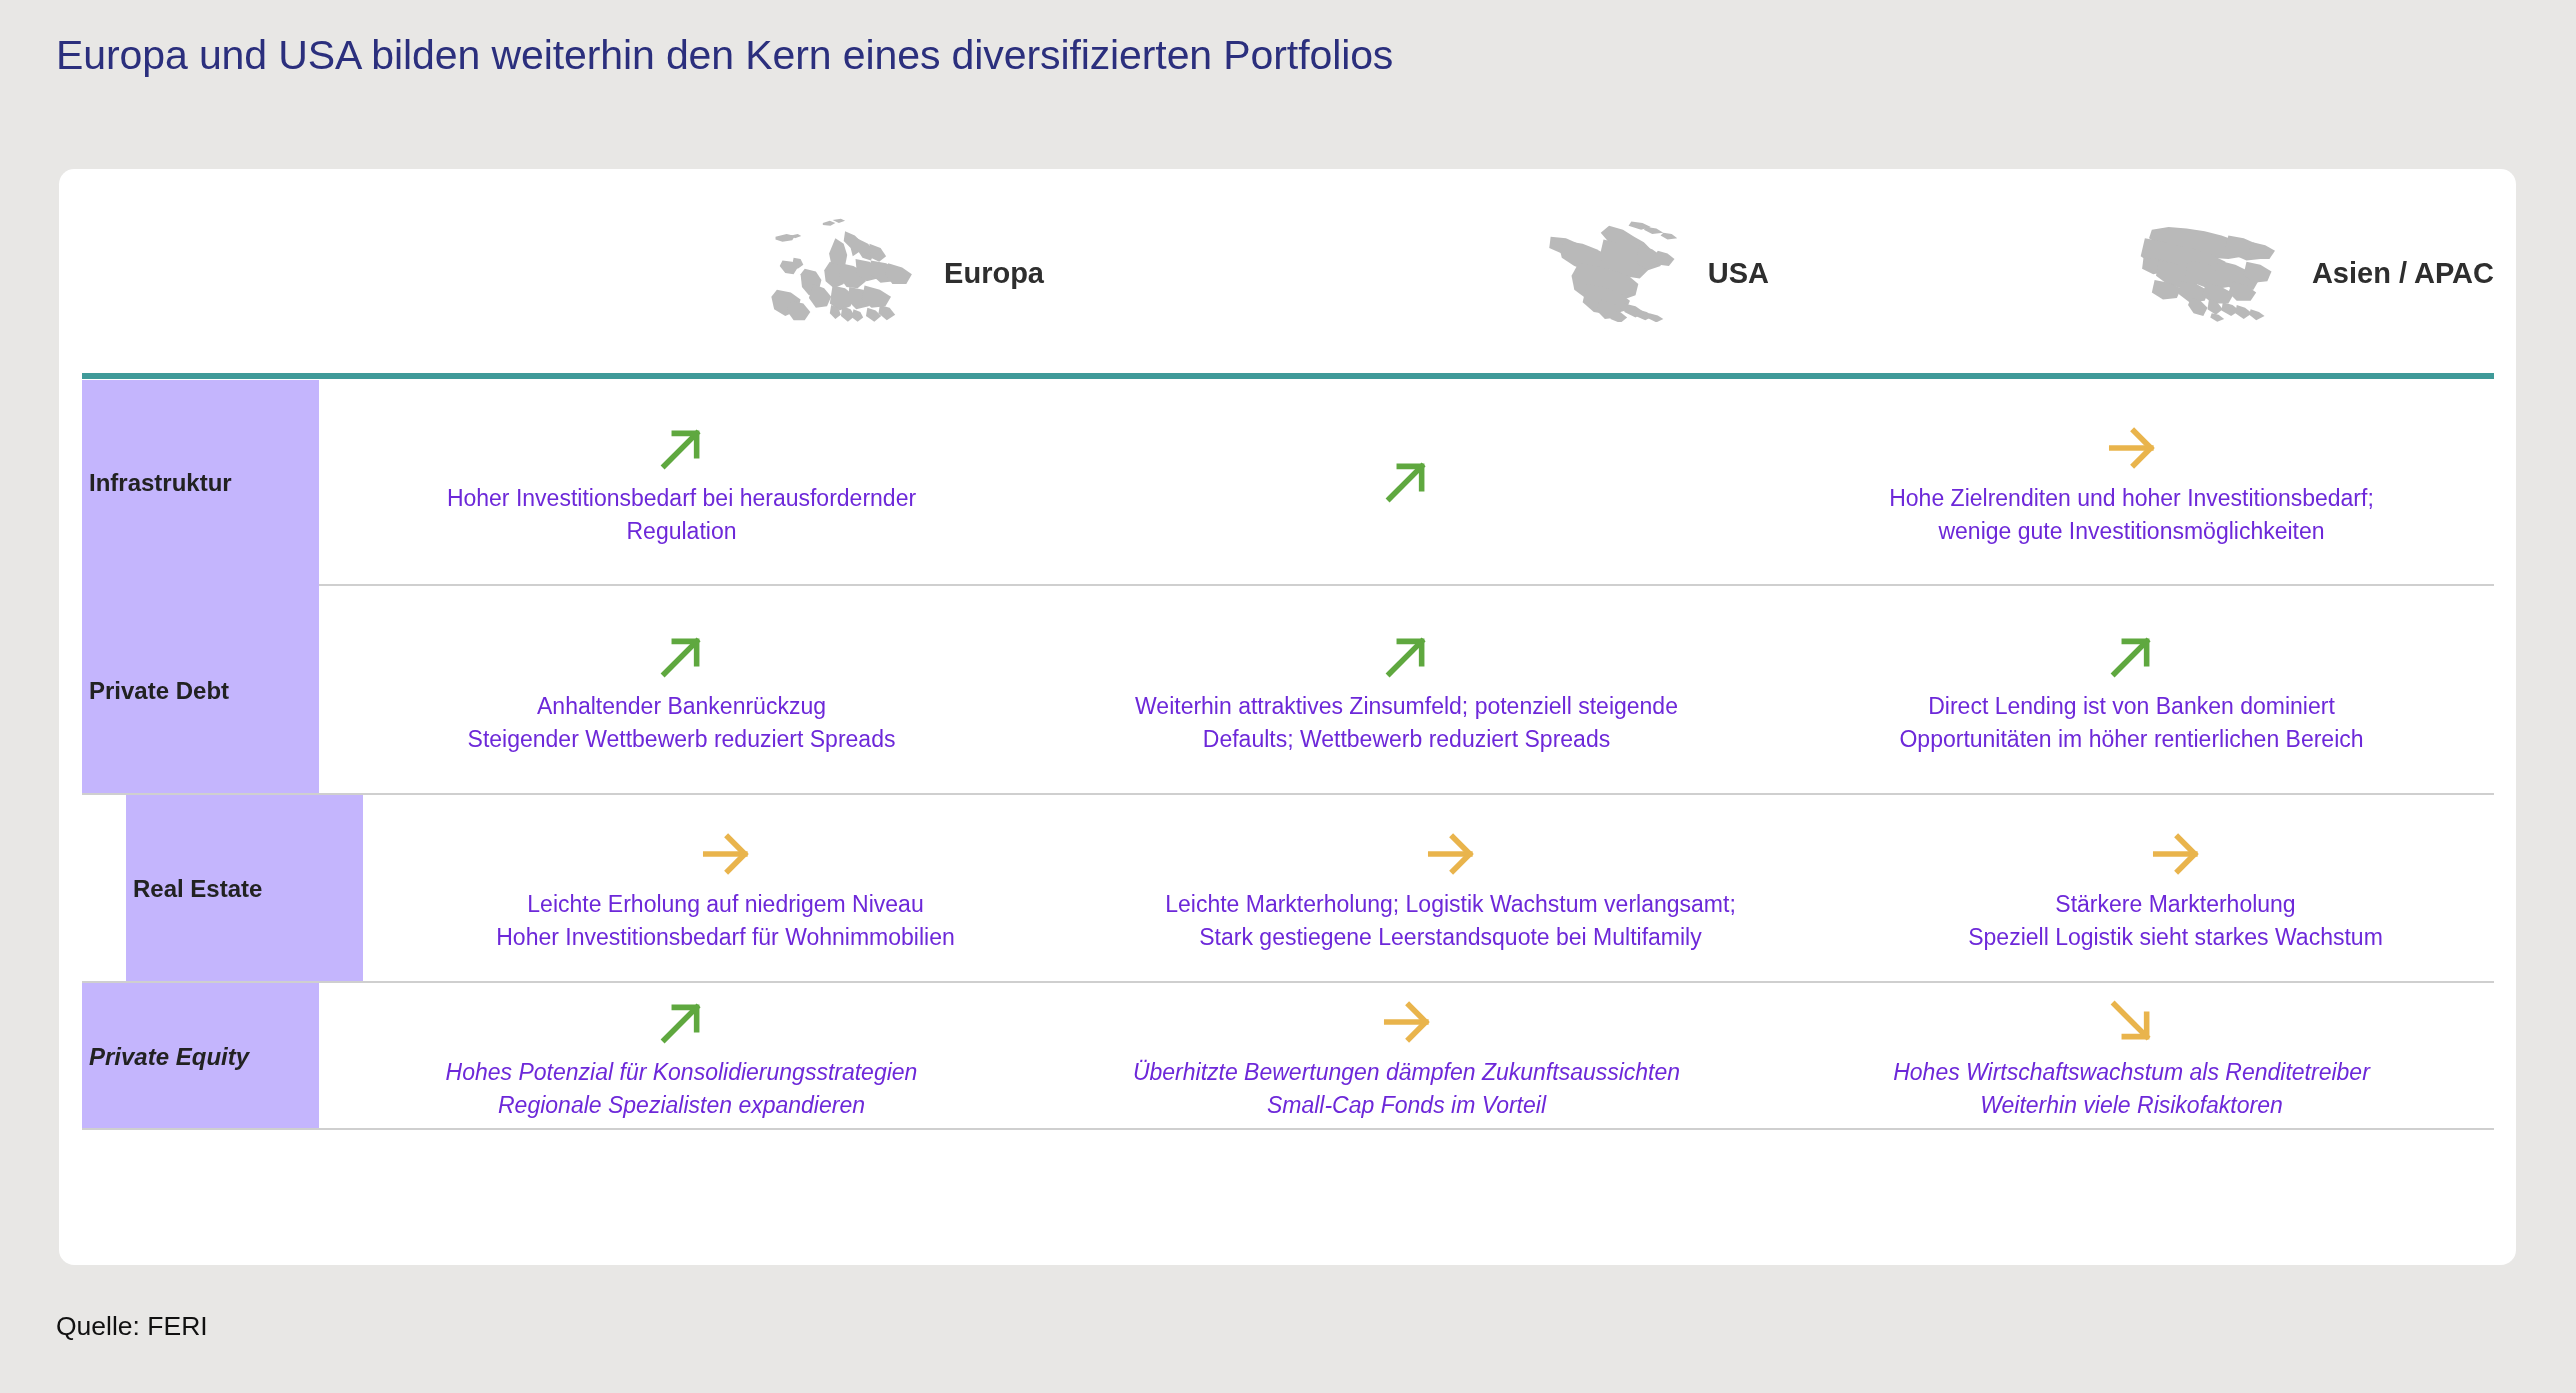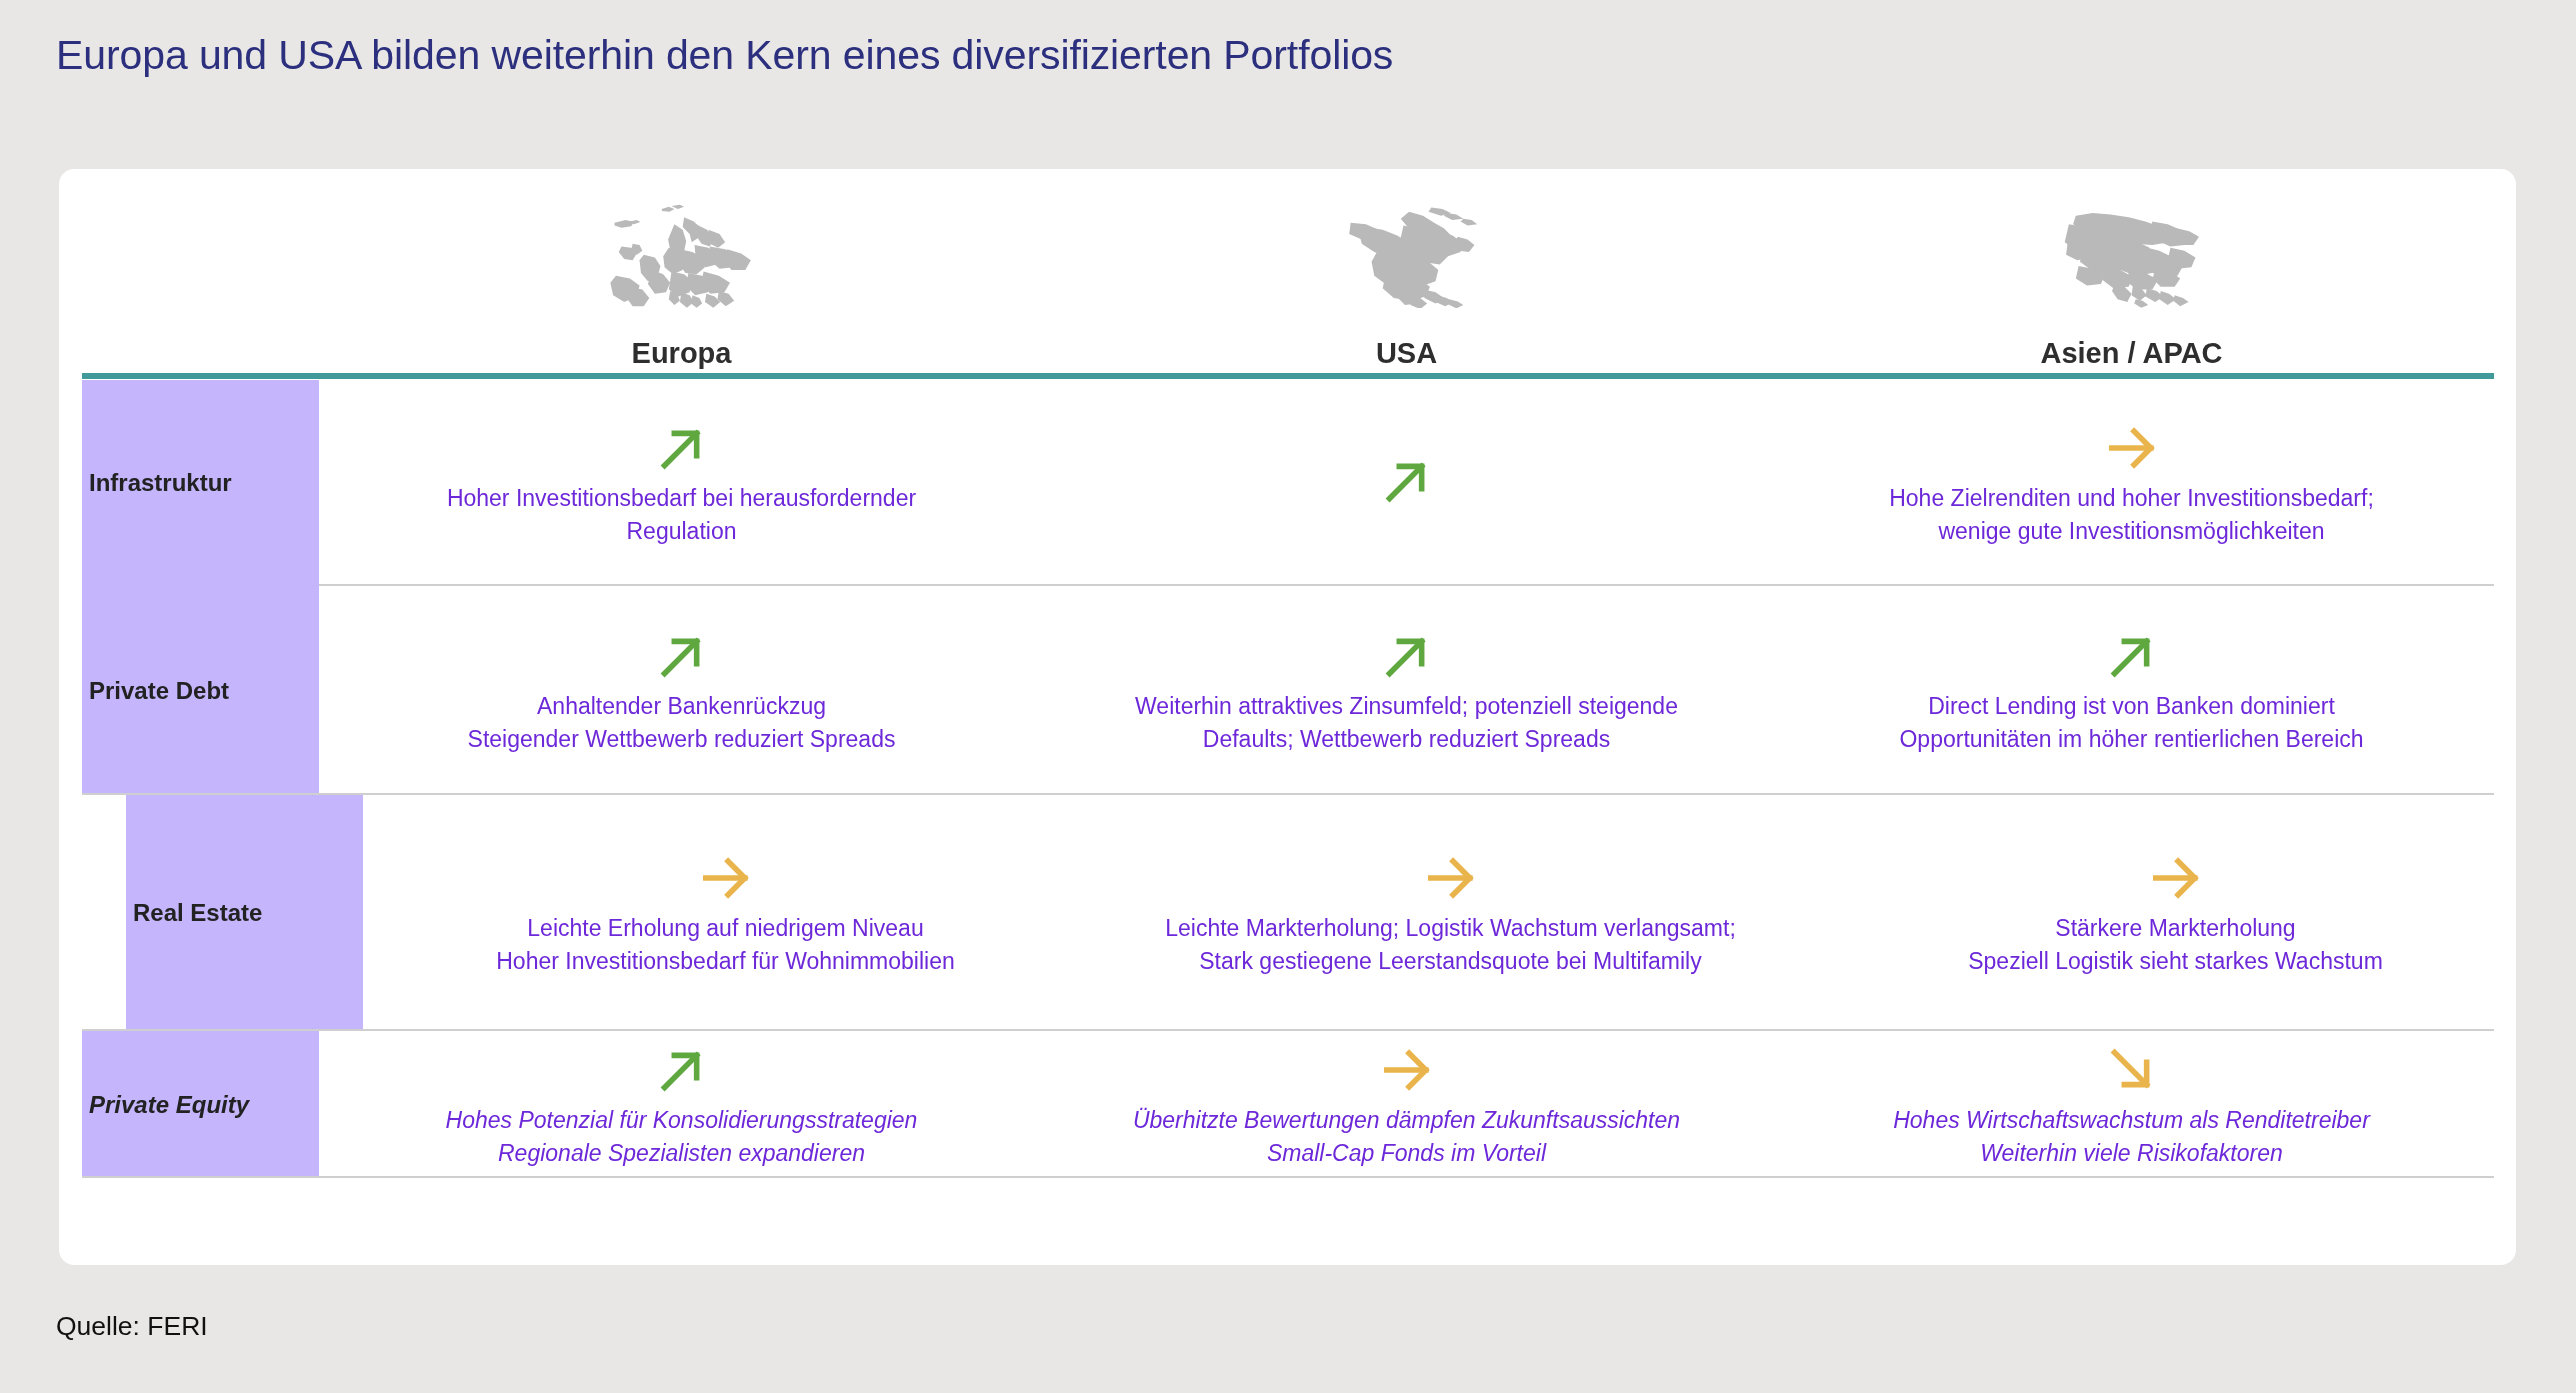--- a/index.html
+++ b/index.html
@@ -57,21 +57,21 @@
     display: flex;
     flex-direction: row;
   }
   .head-spacer {
     width: 237px;
     flex: 0 0 237px;
   }
   .head-cell {
     flex: 1 1 0;
     display: flex;
-    flex-direction: column;
+    flex-direction: row;
     align-items: center;
     justify-content: flex-end;
     padding-bottom: 2.8px;
     gap: 21px;
   }
   .map-icon {
     height: 105px;
     display: flex;
     align-items: center;
     justify-content: center;
@@ -105,21 +105,21 @@
     width: 2412px;
   }
   .row {
     display: flex;
     flex-direction: row;
     width: 2412px;
     position: relative;
   }
   .row-r0 { height: 206px; }
   .row-r1 { height: 209px; }
-  .row-r2 { height: 236px; padding-left: 44px; }
+  .row-r2 { height: 188px; padding-left: 44px; }
   .row-r3 { height: 147px; font-style: italic; }
 
   .row-label-cell {
     width: 237px;
     flex: 0 0 237px;
     background: #c4b5fd;
     display: flex;
     align-items: center;
     padding-left: 7px;
     box-sizing: border-box;

